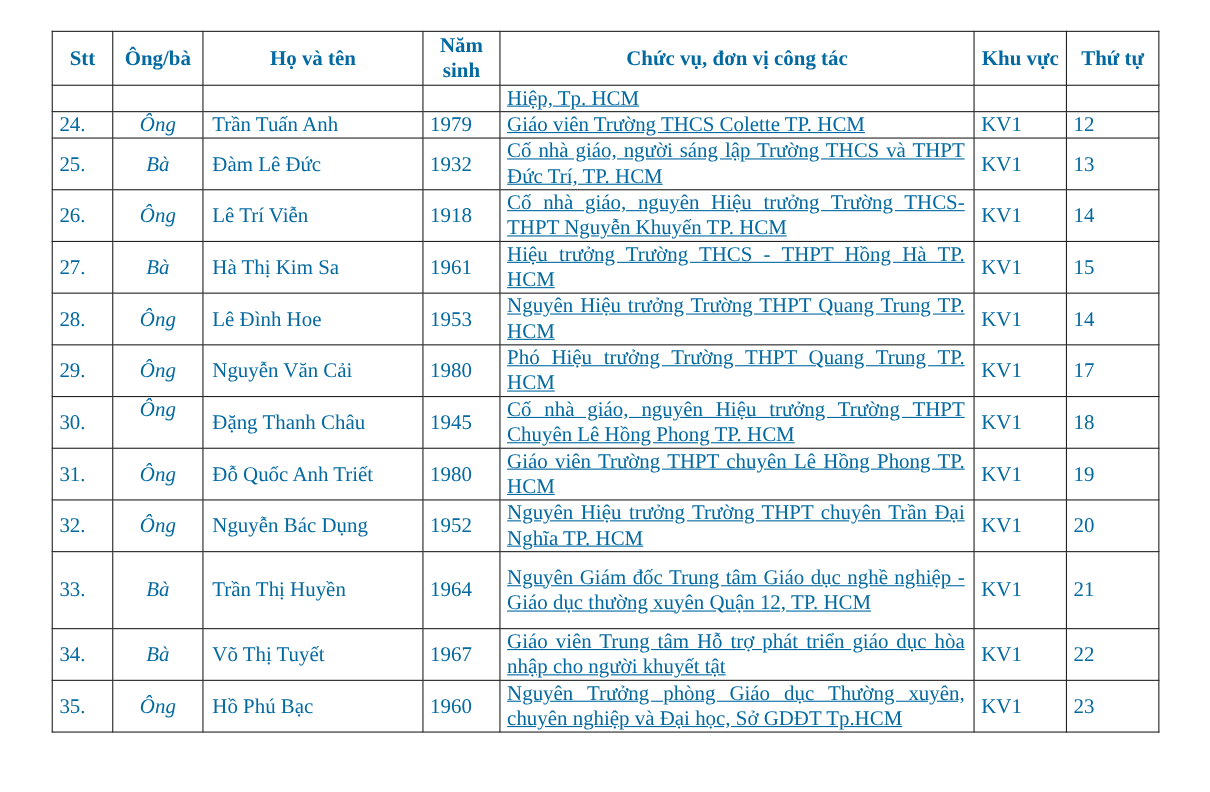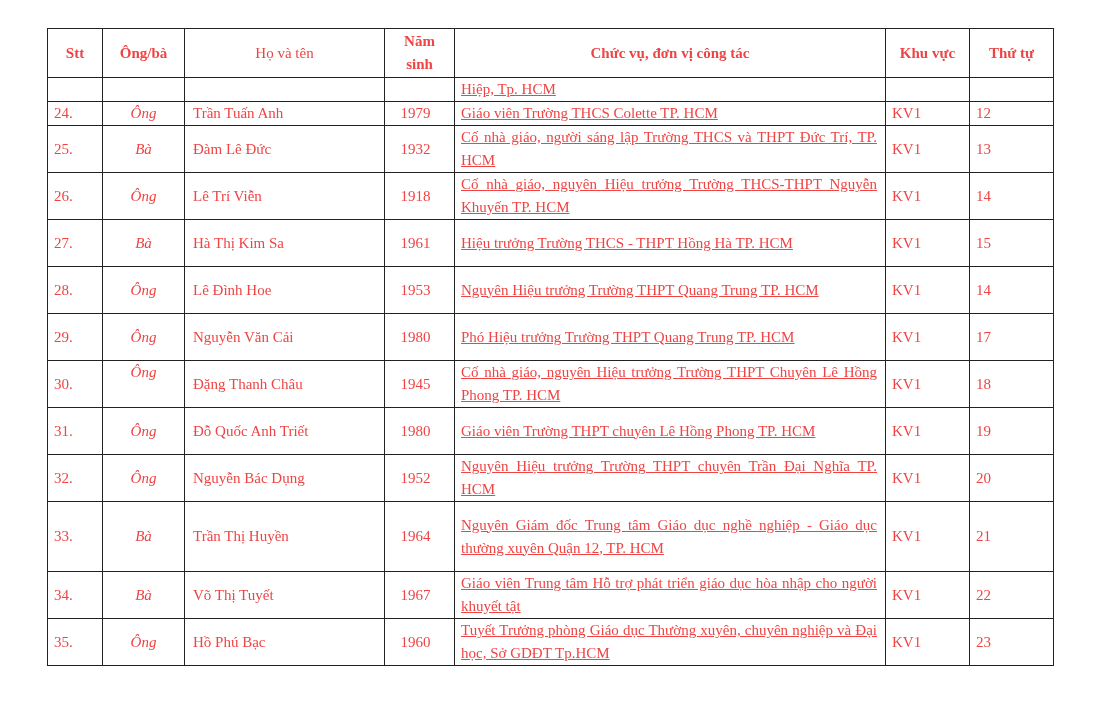--- a/index.html
+++ b/index.html
@@ -4,38 +4,38 @@
   <style>
     html, body { margin: 0; padding: 0; background: #ffffff; }
     body { width: 1100px; height: 720px; position: relative; overflow: hidden; }
     .doc-table {
       position: absolute;
       left: 47px; top: 28px;
       border-collapse: collapse;
       table-layout: fixed;
       width: 1006px;
       font-family: "Liberation Serif", "DejaVu Serif", serif;
-      font-size: 15px;
-      color: #ef4444;
+      font-size: 19px;
+      color: #0369a1;
     }
     .doc-table td, .doc-table th {
       border: 1.5px solid #222;
       padding: 0 6px;
       vertical-align: middle;
       line-height: 23px;
     }
     .doc-table th {
       font-weight: bold;
       text-align: center;
       height: 48px;
     }
     .c-stt { text-align: left; }
     .c-title { text-align: center; font-style: italic; }
     .c-name { text-align: left; padding-left: 8px !important; }
-    .c-year { text-align: center; padding-right: 14px !important; }
+    .c-year { text-align: left; padding-right: 14px !important; }
     .c-role { text-align: justify; text-align-last: left; padding-left: 6px !important; padding-right: 8px !important; text-decoration: underline; }
     .c-kv, .c-order { text-align: left; }
     .top-align { vertical-align: top !important; }
     tr.h1 td { height: 22px; }
     tr.h2 td { height: 46px; }
     tr.h3 td { height: 69px; }
   </style>
 </head>
 <body>
 
@@ -46,21 +46,21 @@
     <col style="width:200px">
     <col style="width:70px">
     <col style="width:431px">
     <col style="width:84px">
     <col style="width:84px">
   </colgroup>
   <thead>
     <tr>
       <th>Stt</th>
       <th>Ông/bà</th>
-      <th style="font-weight:normal">Họ và tên</th>
+      <th style="font-weight:bold">Họ và tên</th>
       <th>Năm sinh</th>
       <th>Chức vụ, đơn vị công tác</th>
       <th>Khu vực</th>
       <th>Thứ tự</th>
     </tr>
   </thead>
   <tbody>
     <tr class="h1">
       <td class="c-stt"></td>
       <td class="c-title"></td>
@@ -179,18 +179,18 @@
       <td class="c-role">Giáo viên Trung tâm Hỗ trợ phát triển giáo dục hòa nhập cho người khuyết tật</td>
       <td class="c-kv">KV1</td>
       <td class="c-order">22</td>
     </tr>
 
     <tr class="h2">
       <td class="c-stt">35.</td>
       <td class="c-title">Ông</td>
       <td class="c-name">Hồ Phú Bạc</td>
       <td class="c-year">1960</td>
-      <td class="c-role">Tuyết Trưởng phòng Giáo dục Thường xuyên, chuyên nghiệp và Đại học, Sở GDĐT Tp.HCM</td>
+      <td class="c-role">Nguyên Trưởng phòng Giáo dục Thường xuyên, chuyên nghiệp và Đại học, Sở GDĐT Tp.HCM</td>
       <td class="c-kv">KV1</td>
       <td class="c-order">23</td>
     </tr>
   </tbody>
 </table>
 
 </body></html>

